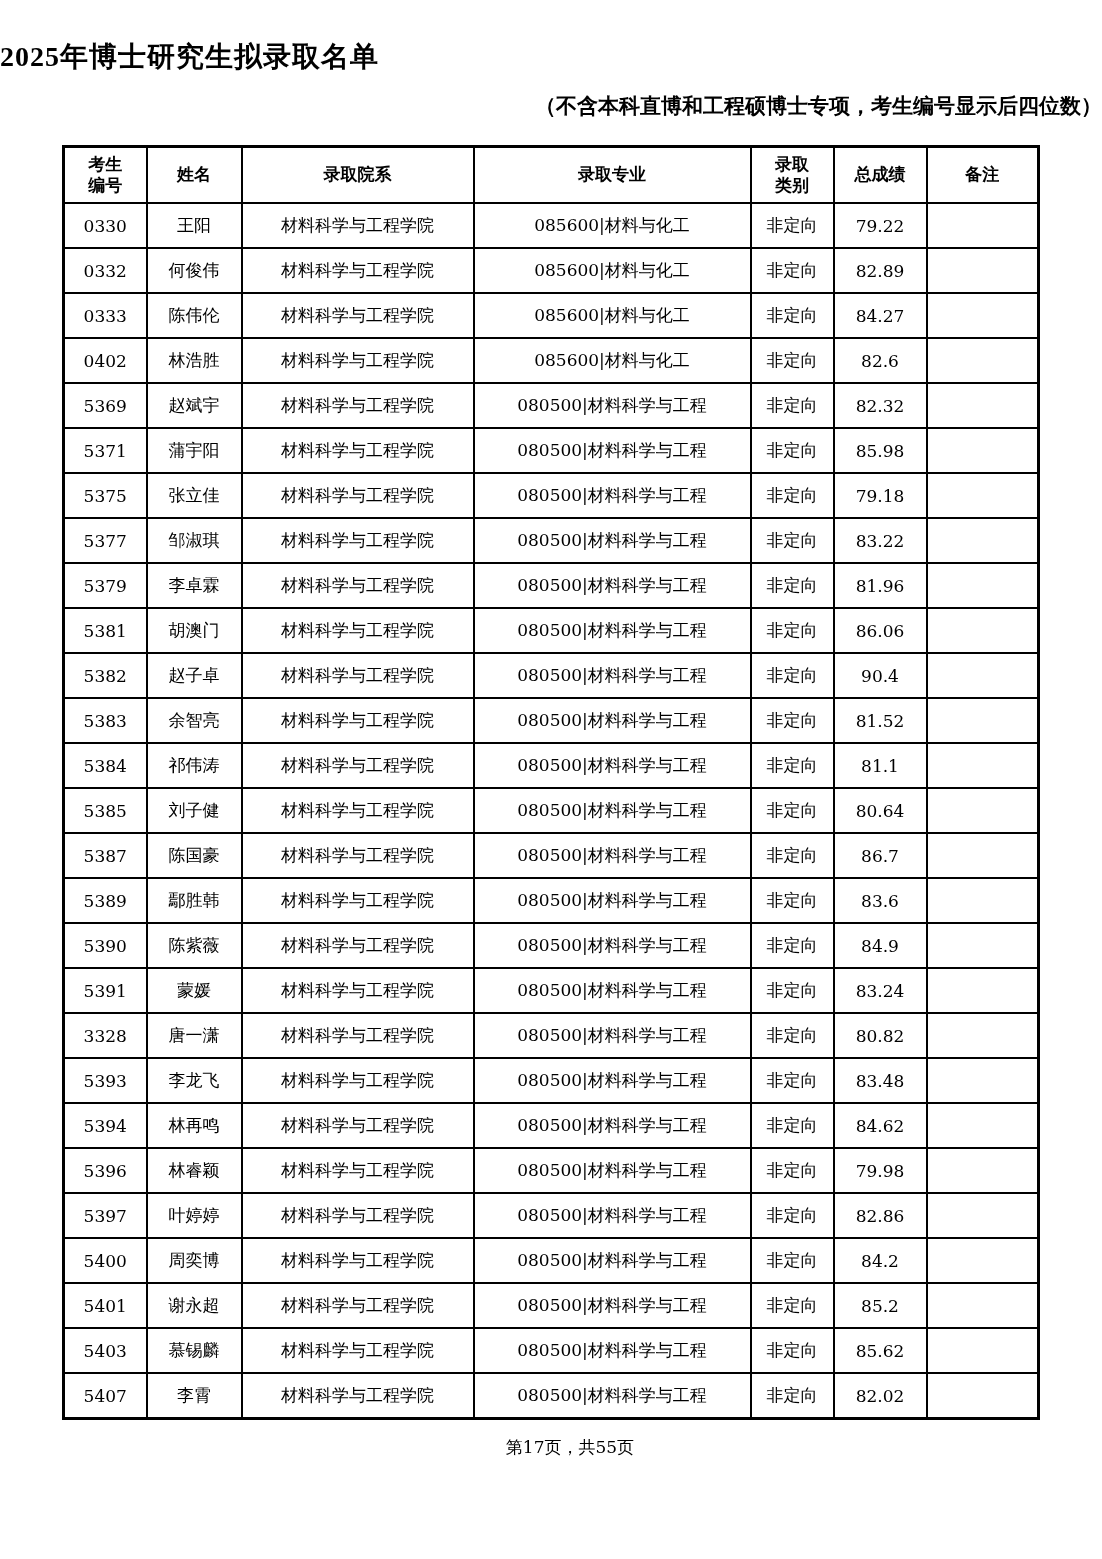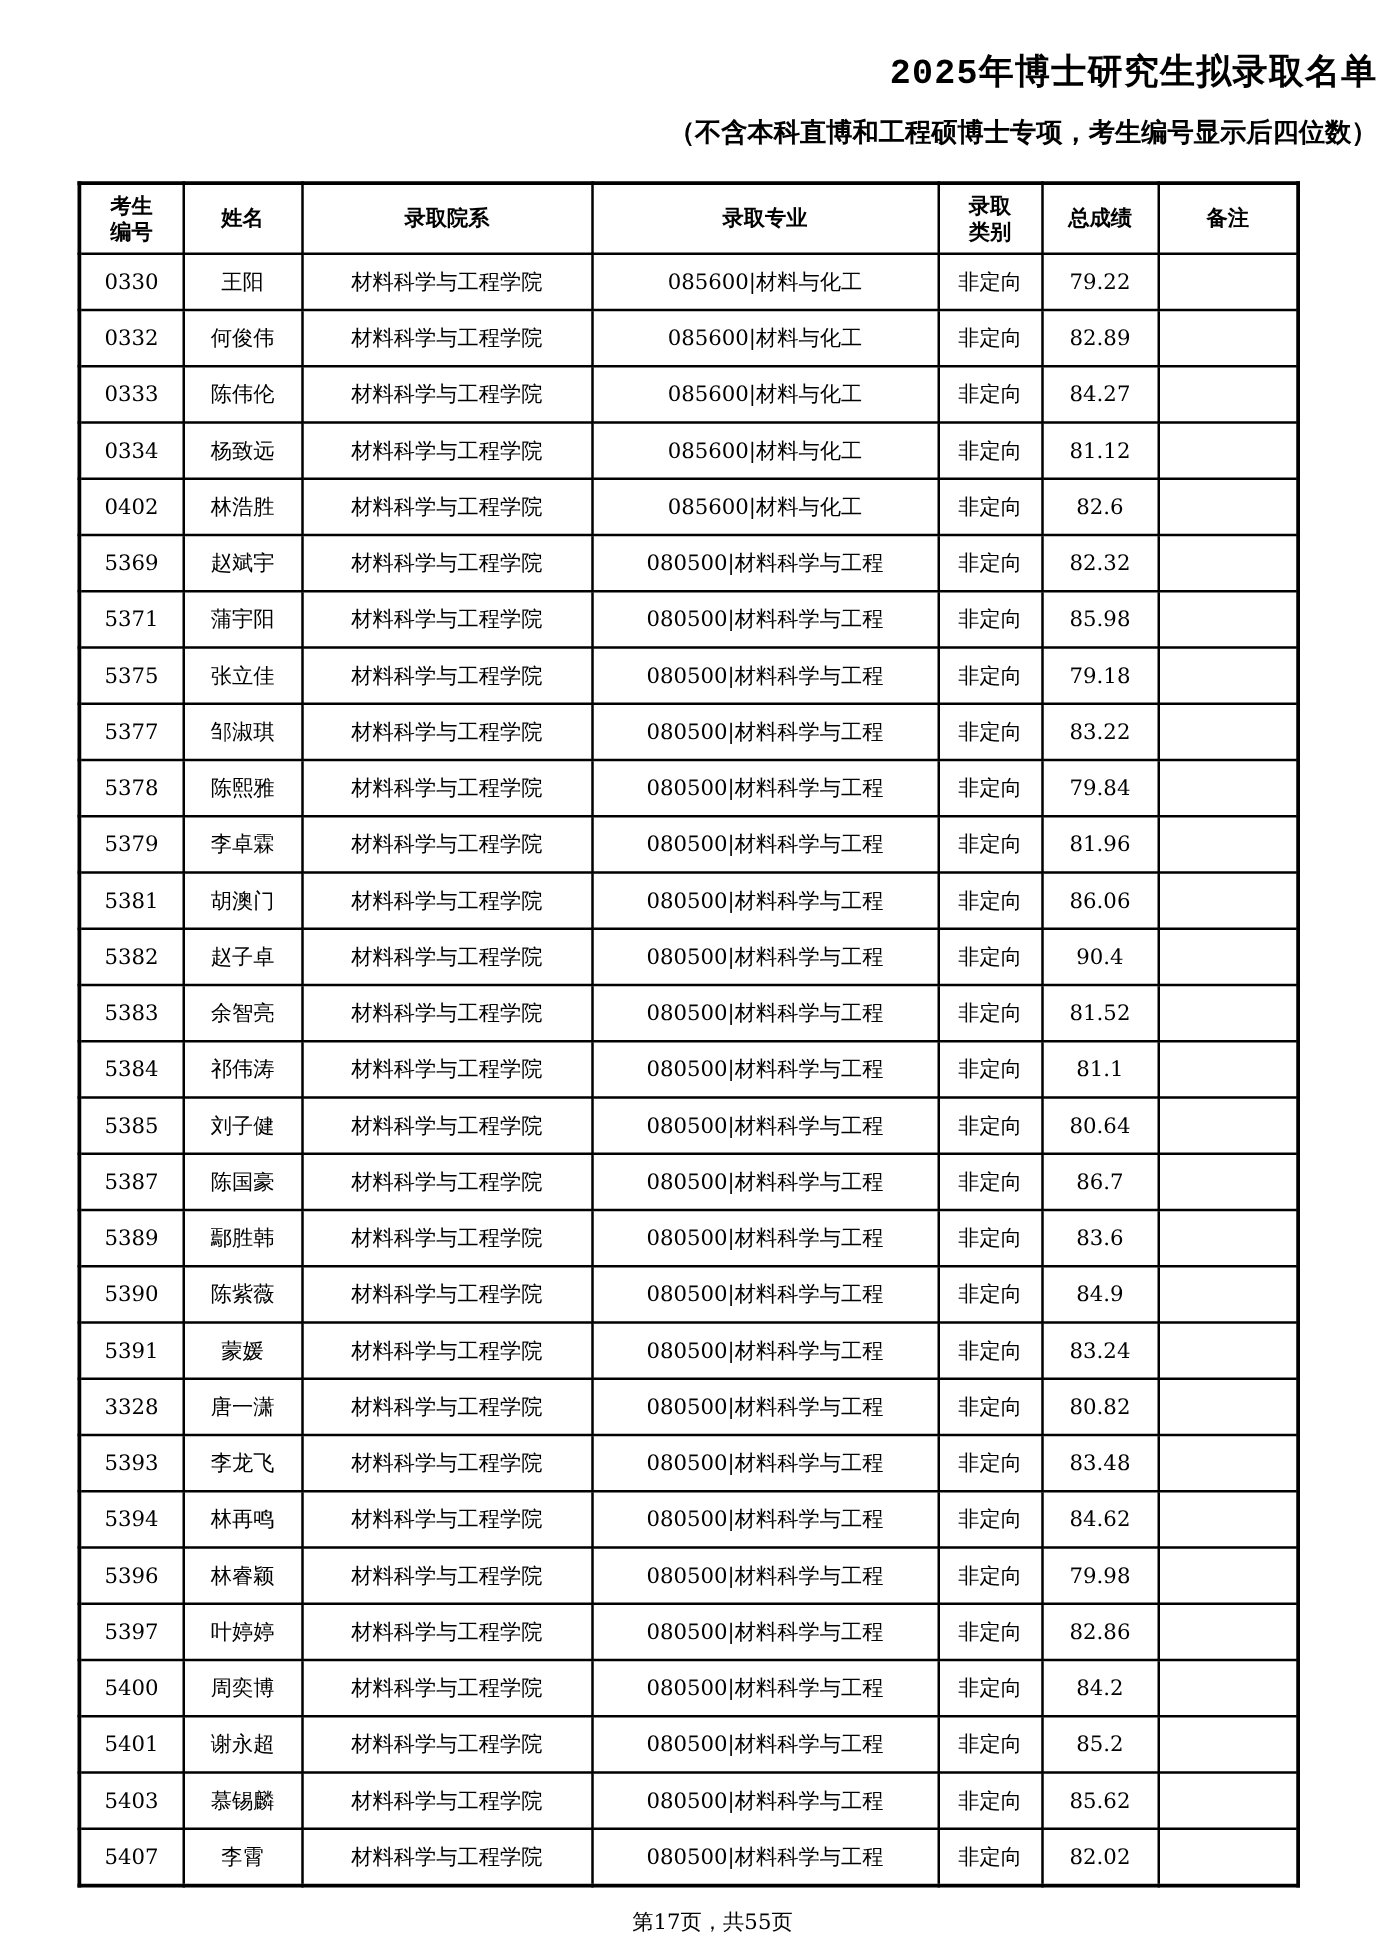--- a/index.html
+++ b/index.html
@@ -9,24 +9,24 @@
   }
   body {
     width: 1102px;
     height: 1559px;
     position: relative;
     font-family: "DejaVu Serif", serif;
     color: #000000;
   }
   .page-title {
     margin: 38px 0 16px 0;
-    text-align: right;
+    text-align: left;
     font-size: 28px;
     font-weight: bold;
-    font-family: Liberation Mono, monospace;
+    font-family: Liberation Serif, serif;
     letter-spacing: 1px;
   }
   .page-subtitle {
     margin: 8px 0 0 0;
     text-align: right;
     font-size: 21px;
     font-weight: bold;
     font-family: "DejaVu Serif", serif;
   }
   table.admission-table {
@@ -118,29 +118,20 @@
         <tr>
           <td>0333</td>
           <td>陈伟伦</td>
           <td>材料科学与工程学院</td>
           <td>085600|材料与化工</td>
           <td>非定向</td>
           <td>84.27</td>
           <td></td>
         </tr>
         <tr>
-          <td>0334</td>
-          <td>杨致远</td>
-          <td>材料科学与工程学院</td>
-          <td>085600|材料与化工</td>
-          <td>非定向</td>
-          <td>81.12</td>
-          <td></td>
-        </tr>
-        <tr>
           <td>0402</td>
           <td>林浩胜</td>
           <td>材料科学与工程学院</td>
           <td>085600|材料与化工</td>
           <td>非定向</td>
           <td>82.6</td>
           <td></td>
         </tr>
         <tr>
           <td>5369</td>
@@ -169,29 +160,20 @@
           <td>79.18</td>
           <td></td>
         </tr>
         <tr>
           <td>5377</td>
           <td>邹淑琪</td>
           <td>材料科学与工程学院</td>
           <td>080500|材料科学与工程</td>
           <td>非定向</td>
           <td>83.22</td>
-          <td></td>
-        </tr>
-        <tr>
-          <td>5378</td>
-          <td>陈熙雅</td>
-          <td>材料科学与工程学院</td>
-          <td>080500|材料科学与工程</td>
-          <td>非定向</td>
-          <td>79.84</td>
           <td></td>
         </tr>
         <tr>
           <td>5379</td>
           <td>李卓霖</td>
           <td>材料科学与工程学院</td>
           <td>080500|材料科学与工程</td>
           <td>非定向</td>
           <td>81.96</td>
           <td></td>

